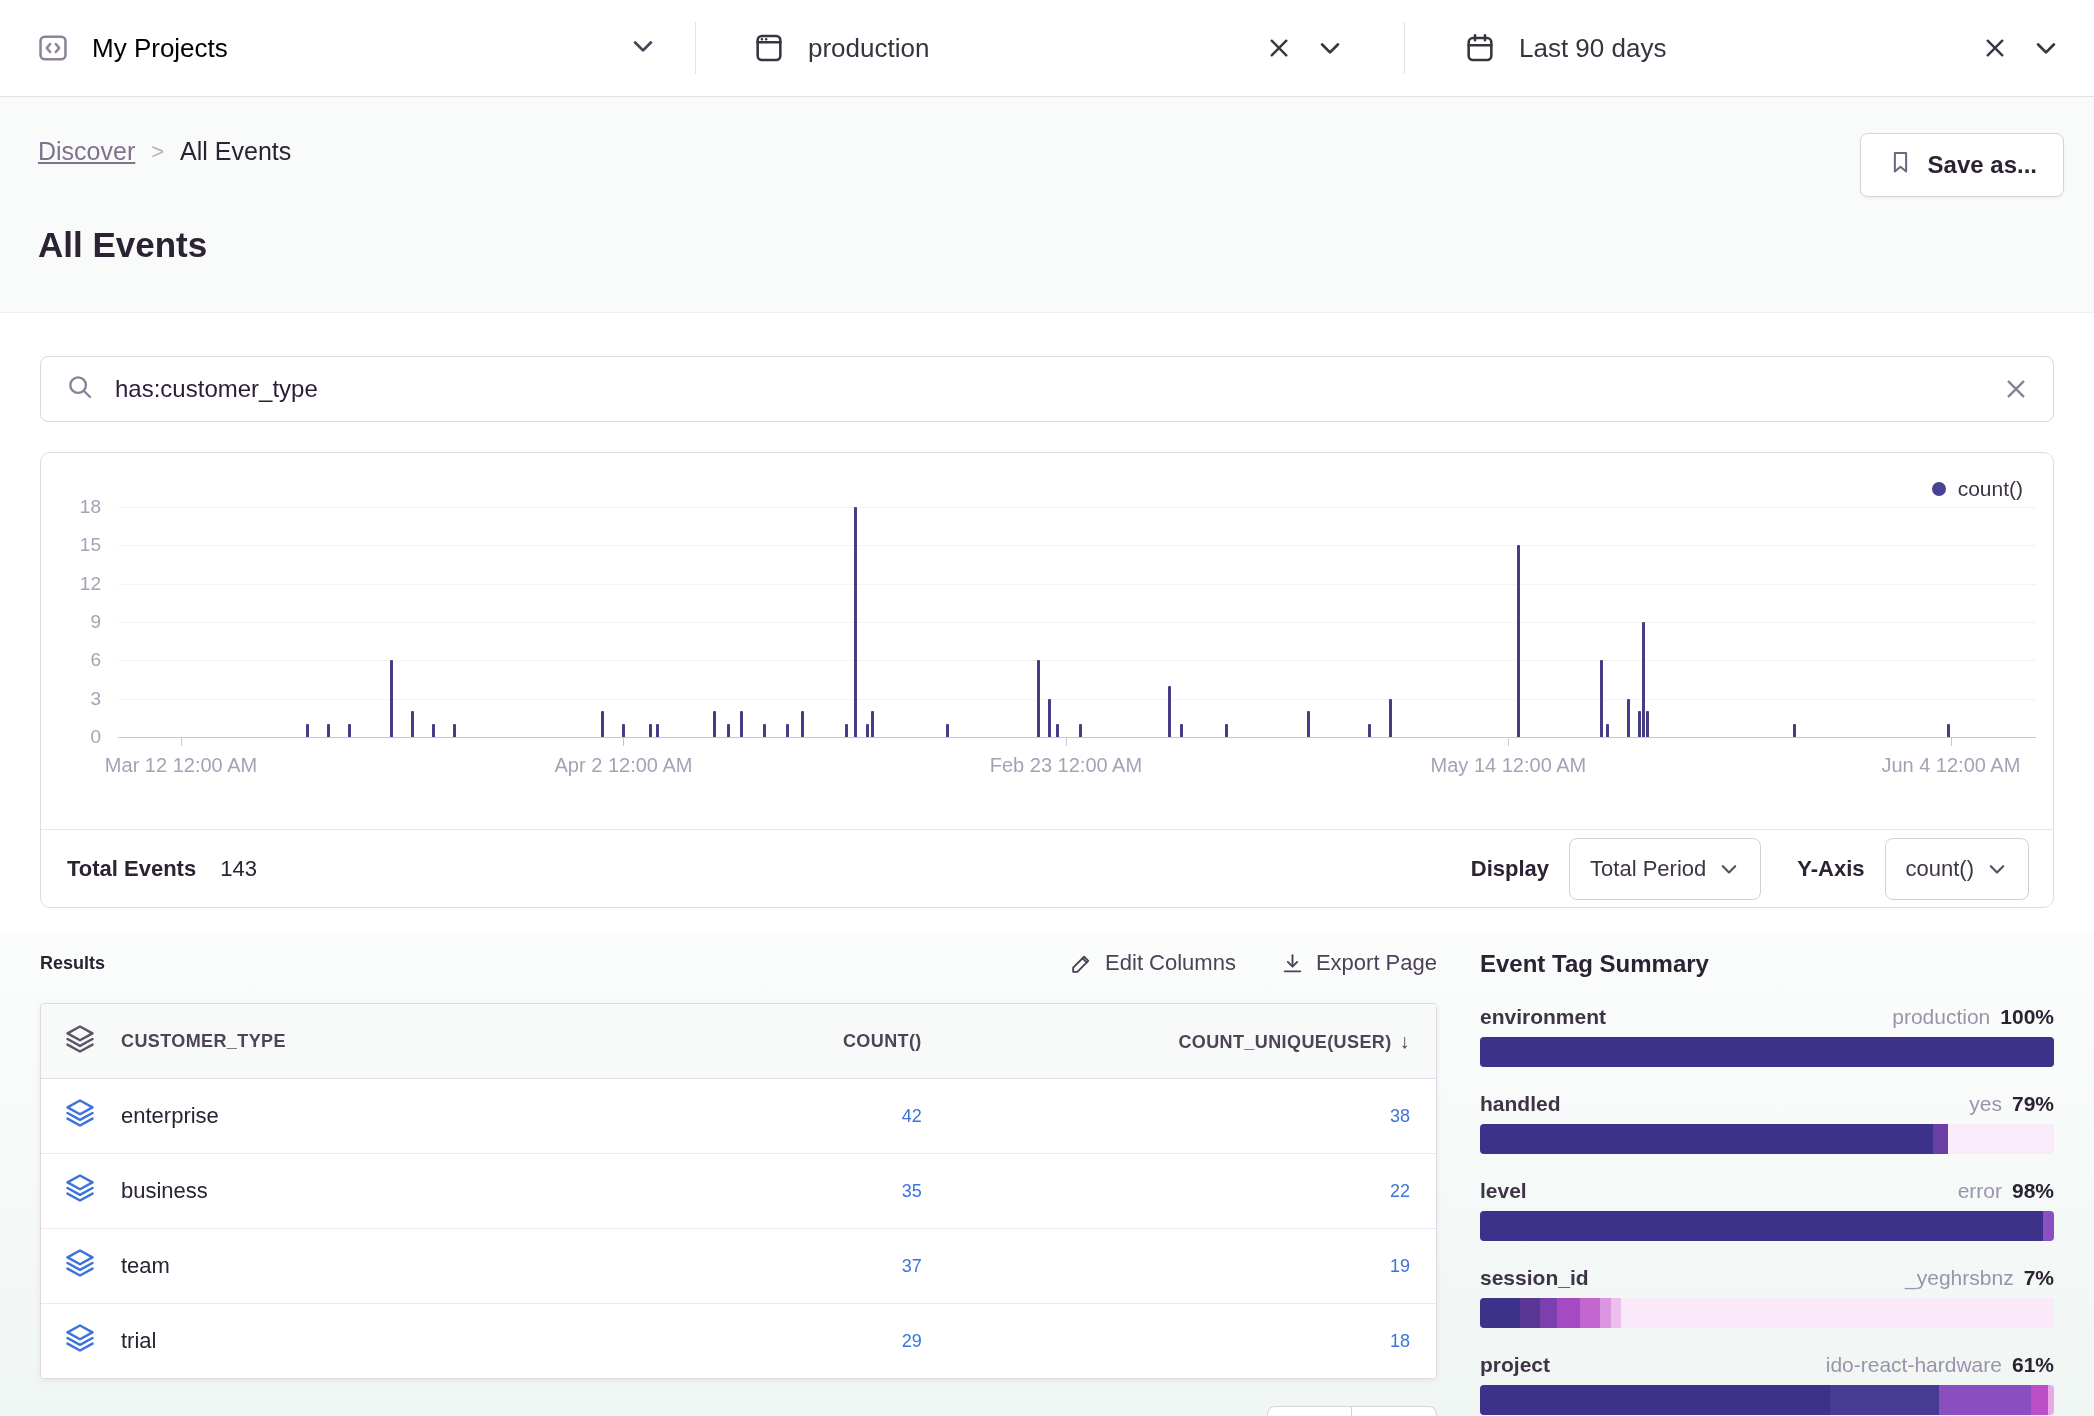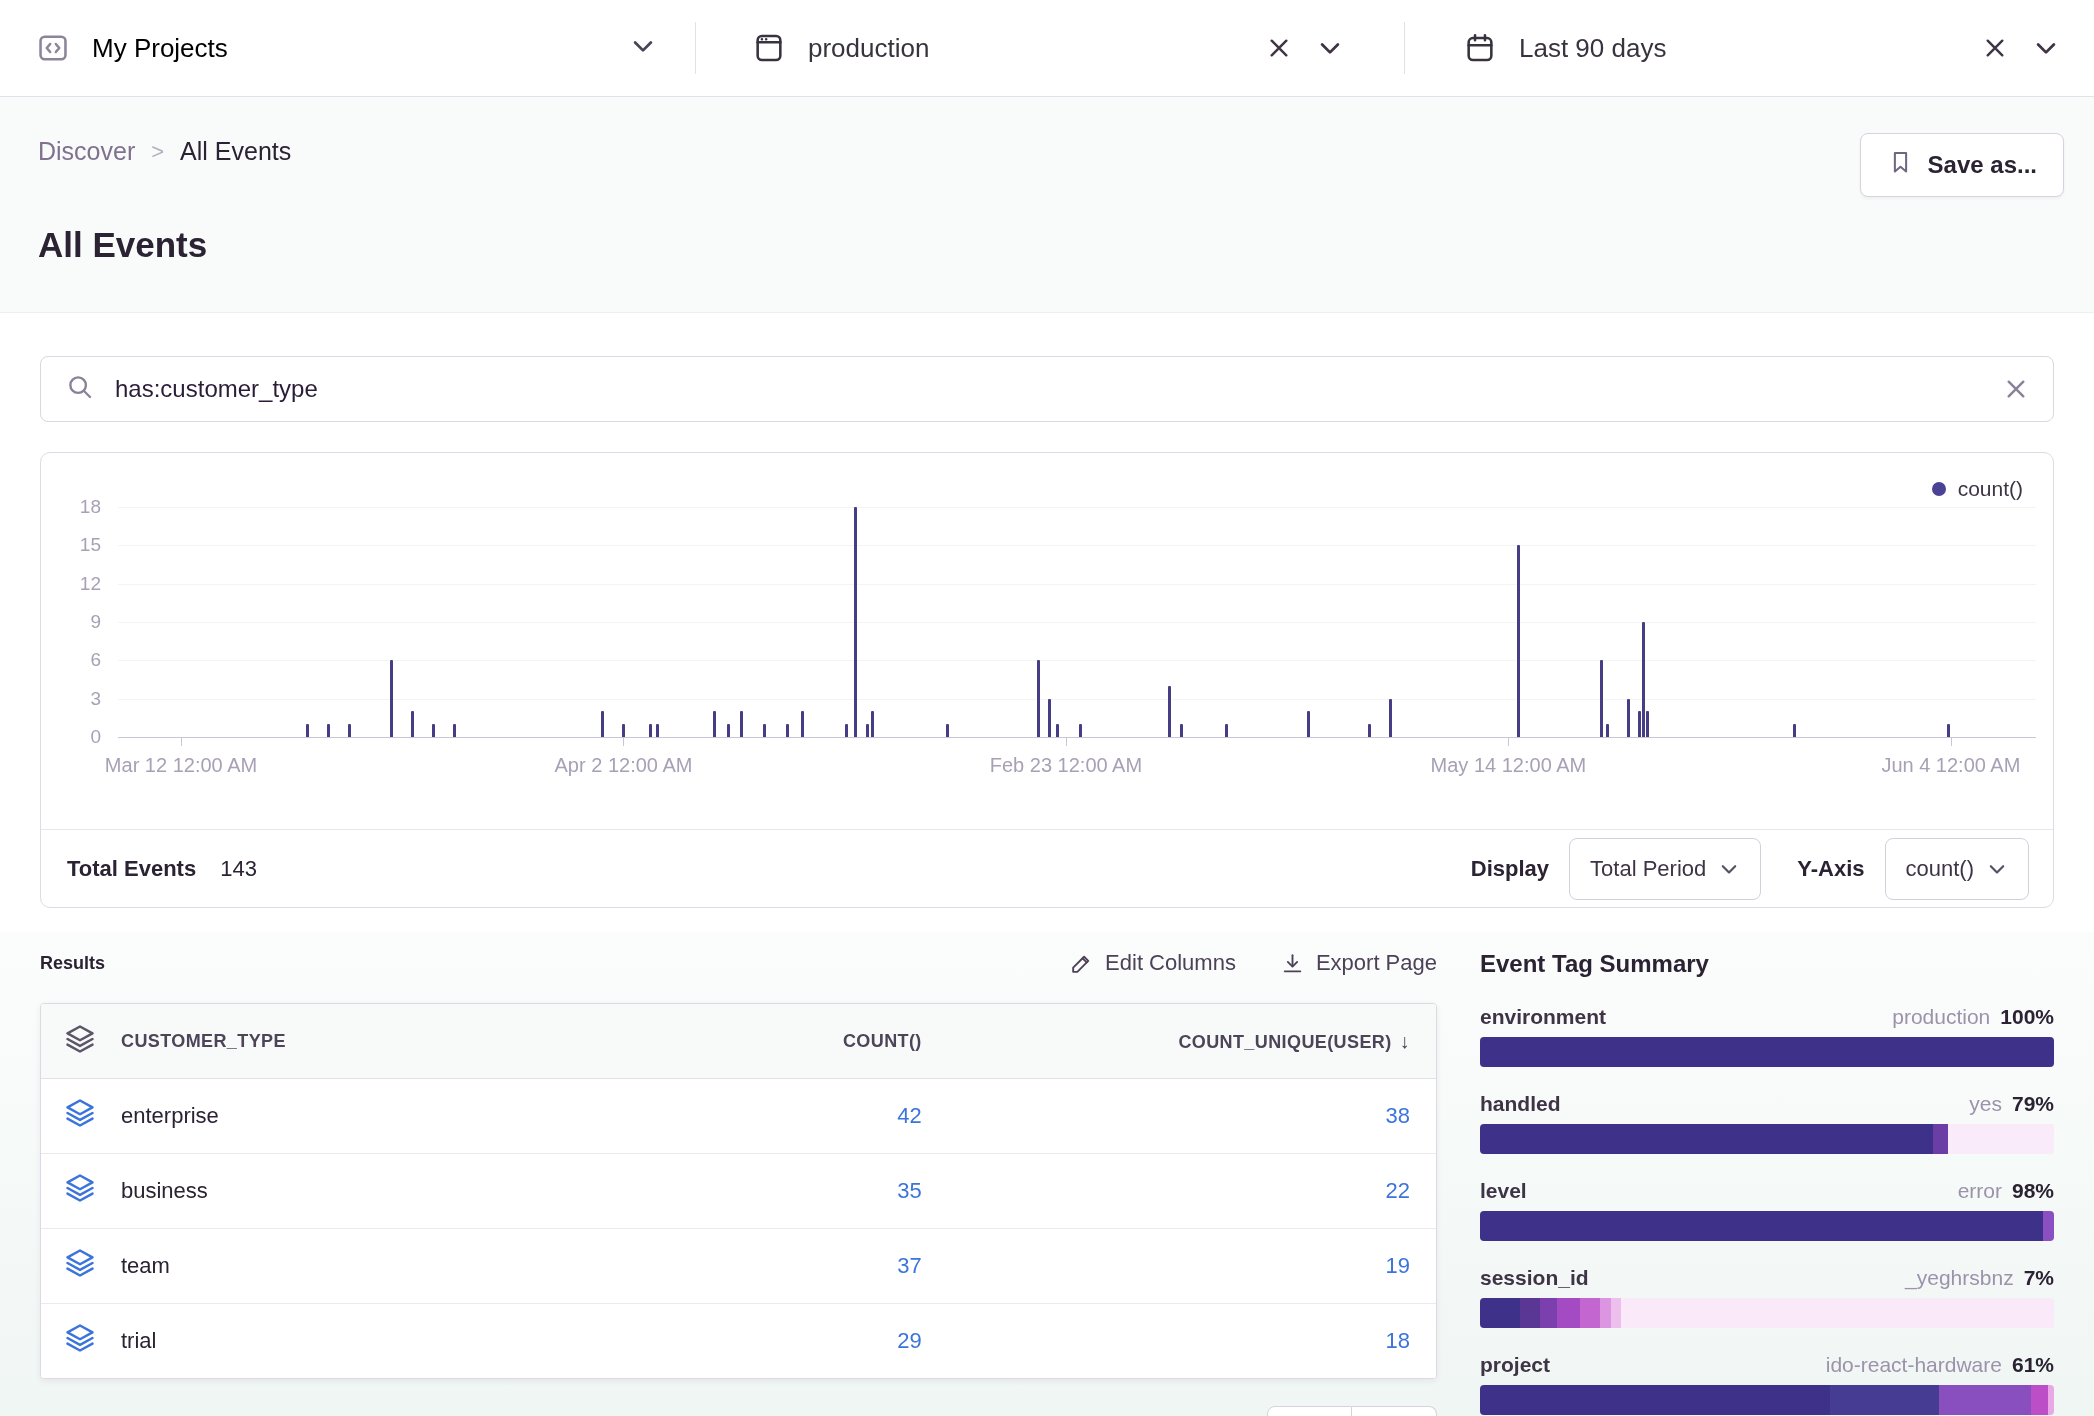--- a/index.html
+++ b/index.html
@@ -18,21 +18,21 @@
   .muted{color:#000000;}
   .dark{color:#38333F;}
   .spacer{flex:1;}
   .vdiv{width:1px;height:52px;background:#E4DFE9;flex:none;}
   .tb-icongap{margin-right:22px;display:flex;align-items:center;}
   .tb-act{display:flex;align-items:center;margin-left:24px;}
   
   .hero{position:absolute;top:97px;left:0;width:2094px;height:216px;background:#F9FBFA;
     border-bottom:1px solid #EDF0EE;box-sizing:border-box;}
   .breadcrumb{position:absolute;left:38px;top:40px;font-size:25px;display:flex;gap:16px;align-items:center;}
-  .crumb-link{color:#80718F;cursor:pointer;}
+  .crumb-link{color:#80718F;cursor:pointer;text-decoration:underline;}
   .crumb-sep{color:#B6AEC2;font-size:22px;}
   .crumb-cur{color:#2B2233;}
   .page-title{position:absolute;left:38px;top:128px;font-size:35px;font-weight:700;color:#2B2233;}
   .save-btn{position:absolute;right:30px;top:36px;height:64px;padding:0 26px;background:#fff;
     border:1px solid #D8D2DE;border-radius:8px;display:flex;align-items:center;gap:14px;
     font-size:24px;font-weight:700;color:#2B2233;box-shadow:0 2px 3px rgba(45,30,70,.05);cursor:pointer;box-sizing:border-box;}
   
   .searchbox{position:absolute;left:40px;top:356px;width:2014px;height:66px;box-sizing:border-box;
     border:1px solid #DCD6E2;border-radius:8px;background:#fff;display:flex;align-items:center;
     padding:0 24px;gap:18px;}
@@ -71,21 +71,21 @@
     border:1px solid #DED8E4;border-radius:4px;box-shadow:0 2px 6px rgba(40,30,60,.07);overflow:hidden;}
   .t-head{display:grid;grid-template-columns:45% 20% 35%;height:74px;align-items:center;
     background:#F8FAFA;border-bottom:1px solid #E4DEE9;}
   .th{font-size:18px;font-weight:700;color:#4D4458;letter-spacing:.4px;}
   .th.c1{display:flex;align-items:center;gap:26px;padding-left:24px;}
   .th.c2,.th.c3{text-align:right;padding-right:26px;}
   .sort-arrow{font-size:20px;margin-left:8px;font-weight:400;}
   .t-row{display:grid;grid-template-columns:45% 20% 35%;height:74px;align-items:center;background:#fff;}
   .t-row + .t-row{border-top:1px solid #EDE8F0;}
   .td1{display:flex;align-items:center;gap:26px;padding-left:24px;font-size:22px;color:#2B2233;}
-  .td-num{text-align:right;padding-right:26px;font-size:22px;}
+  .td-num{text-align:right;padding-right:26px;font-size:18px;}
   .td-num a{color:#3C74DB;text-decoration:none;cursor:pointer;}
   .pagination{position:absolute;left:1267px;top:1406px;display:flex;}
   .pg-btn{width:85px;height:48px;background:#fff;border:1px solid #D8D2DE;display:flex;align-items:center;
     justify-content:center;font-size:26px;color:#3E3446;cursor:pointer;box-sizing:border-box;}
   .pg-btn.prev{border-radius:8px 0 0 8px;}
   .pg-btn.next{border-radius:0 8px 8px 0;border-left:none;}
   
   .tags{position:absolute;left:1480px;top:950px;width:574px;}
   .tags-title{font-size:24px;font-weight:700;color:#2B2233;height:30px;}
   .tag-row{margin-top:23px;}

